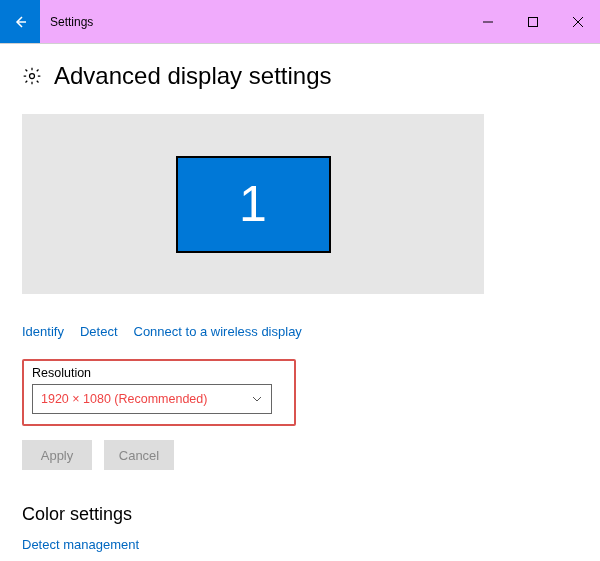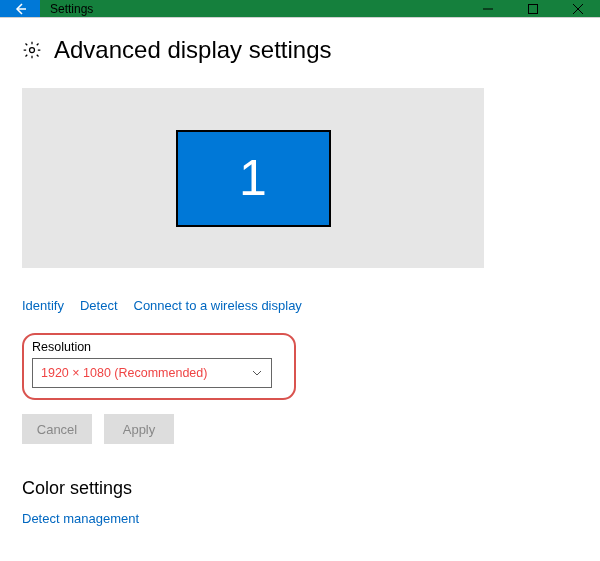--- a/index.html
+++ b/index.html
@@ -1,23 +1,23 @@
 <!DOCTYPE html>
 <html><head>
   <meta charset="utf-8">
   <style>
     * { margin: 0; padding: 0; box-sizing: border-box; font-family: "Segoe UI", Tahoma, sans-serif; }
     body { width: 600px; height: 561px; background: #fff; overflow: hidden; }
 
     .titlebar {
-      height: 18px;
+      height: 44px;
       display: flex;
       align-items: stretch;
       border-bottom: 1px solid #d0d0d0;
-      background: #15803d;
+      background: #f0abfc;
     }
     .back-btn {
       width: 40px;
       background: #0078d7;
       color: #fff;
       display: flex;
       align-items: center;
       justify-content: center;
       font-size: 16px;
     }
@@ -95,21 +95,21 @@
       margin-top: 30px;
       margin-bottom: 20px;
     }
     .link {
       color: #0067c0;
       font-size: 13px;
     }
 
     .highlight-box {
       border: 2px solid #d9534f;
-      border-radius: 13px;
+      border-radius: 2px;
       padding: 5px 8px 10px 8px;
       width: 274px;
       margin-bottom: 14px;
     }
     .field-label {
       font-size: 12.5px;
       color: #000;
       margin-bottom: 4px;
     }
     .dropdown {
@@ -211,20 +211,20 @@
       <span>1920 × 1080 (Recommended)</span>
       <span class="chevron">
         <svg width="12" height="12" viewBox="0 0 12 12" fill="none" stroke="currentColor" stroke-width="1">
             <path d="M2 4 L6 8 L10 4"></path>
           </svg>
       </span>
     </div>
   </div>
 
   <div class="btn-row">
+    <div class="action-btn">Apply</div>
     <div class="action-btn">Cancel</div>
-    <div class="action-btn">Apply</div>
   </div>
 
   <h2 class="section-title">Color settings</h2>
   <span class="color-link">Detect management</span>
 
 </div>
 
 </body></html>

